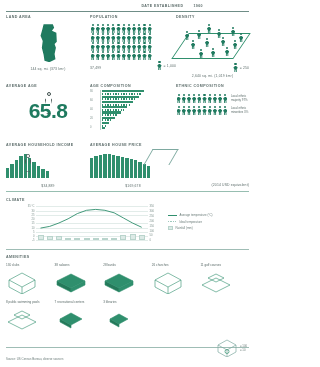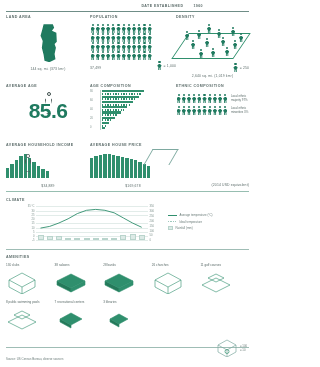--- a/index.html
+++ b/index.html
@@ -263,21 +263,21 @@
         <div class="val-label" style="text-align:center;margin-top:2px;">2,640 sq. mi. (1,019 km²)</div>
       </div>
     </div>
   </div>
 
   <div class="row2">
 
     <div class="c1">
       <div class="sect-label">AVERAGE AGE</div>
       <div class="avg-age-wrap">
-        <div class="bignum">85.6</div>
+        <div class="bignum">65.8</div>
         <div class="age-person">
           <div class="head"></div>
             <div class="body"></div>
         </div>
       </div>
     </div>
 
     <div class="c2">
       <div class="sect-label">AGE COMPOSITION</div>
       <div class="pyramid">

